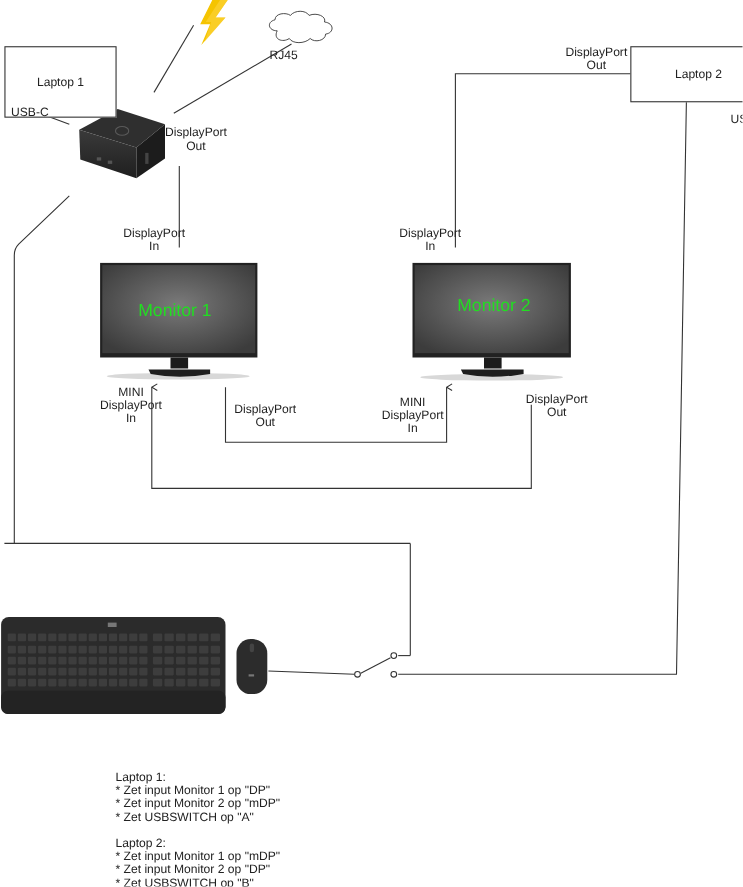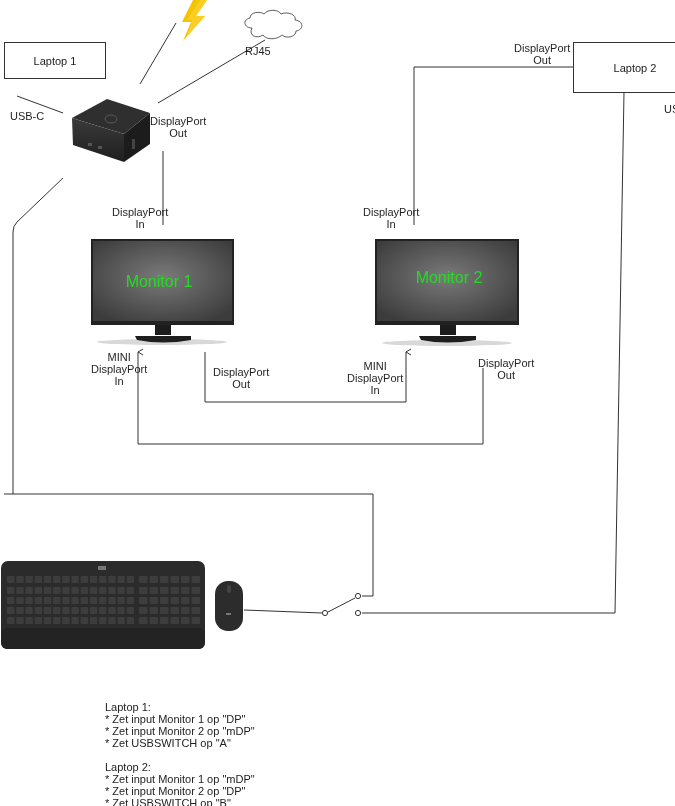--- a/index.html
+++ b/index.html
@@ -198,29 +198,29 @@
     <rect x="98" y="566" width="8" height="4" fill="#777"></rect>
   </g>
 
   <g>
     <rect x="215" y="581" width="28" height="50" rx="13" fill="#2c2c2c"></rect>
     <rect x="227" y="585" width="4" height="8" rx="2" fill="#444"></rect>
     <rect x="226" y="613" width="5" height="2" fill="#777"></rect>
   </g>
 </svg>
 
-<div class="box" style="left:4px;top:42px;width:102px;height:37px;">
+<div class="box" style="left:4px;top:42px;width:102px;height:65px;">
   <span>Laptop 1</span>
 </div>
 <div class="box" style="left:573px;top:42px;width:124px;height:51px;">
   <span>Laptop 2</span>
 </div>
 
 <div class="lbl" style="left:245px;top:45px;">RJ45</div>
-<div class="lbl" style="left:10px;top:110px;">USB-C</div>
+<div class="lbl" style="left:10px;top:96px;">USB-C</div>
 <div class="lbl" style="left:664px;top:103px;">USB-A</div>
 
 <div class="lbl" style="left:150px;top:115px;">
   <div>DisplayPort</div>
     <div>Out</div>
 </div>
 <div class="lbl" style="left:112px;top:206px;">
   <div>DisplayPort</div>
     <div>In</div>
 </div>

